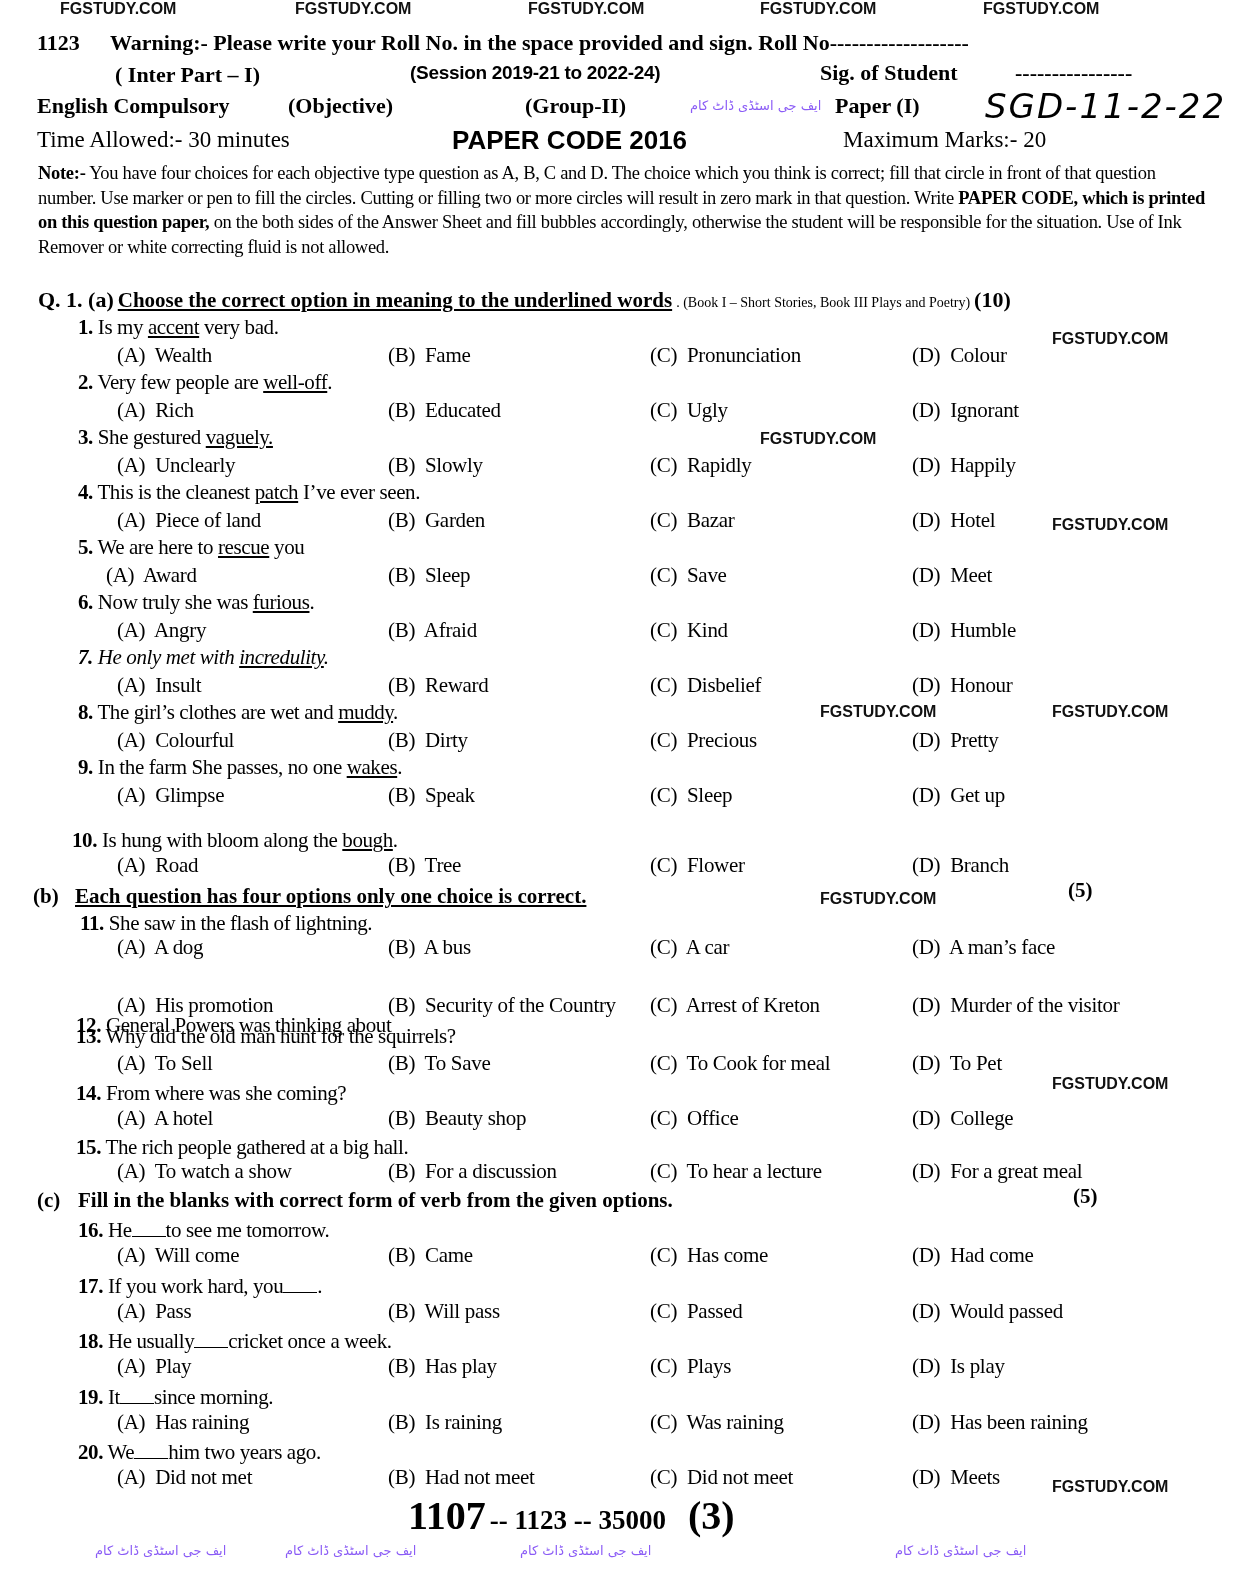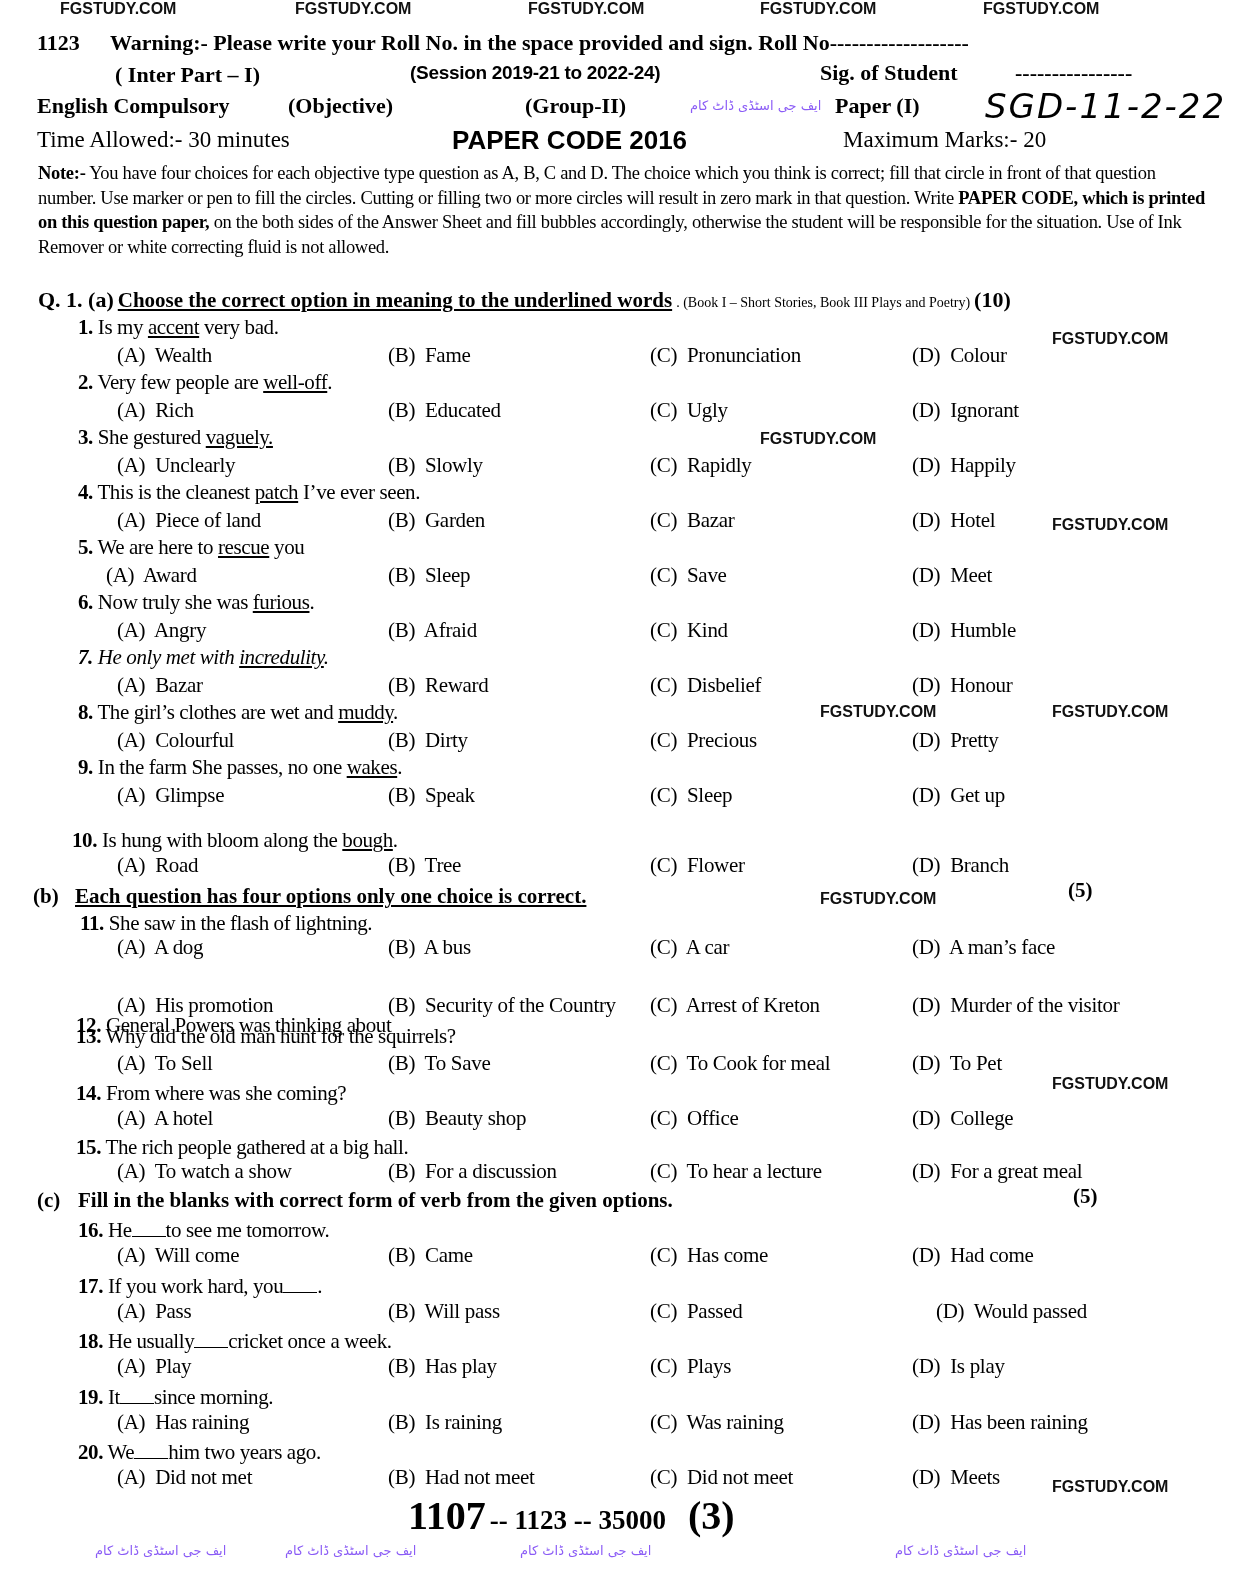--- a/index.html
+++ b/index.html
@@ -84,21 +84,21 @@
     <div class="abs opt" style="top: 563px; left: 106px; white-space: pre;">(A)  Award</div>
     <div class="abs opt" style="top: 563px; left: 388px; white-space: pre;">(B)  Sleep</div>
     <div class="abs opt" style="top: 563px; left: 650px; white-space: pre;">(C)  Save</div>
     <div class="abs opt" style="top: 563px; left: 912px; white-space: pre;">(D)  Meet</div>
     <div class="abs q" style="top: 590px; left: 78px;"><span class="qnum">6.</span> <span>Now truly she was </span><u>furious</u><span>.</span></div>
     <div class="abs opt" style="top: 618px; left: 117px; white-space: pre;">(A)  Angry</div>
     <div class="abs opt" style="top: 618px; left: 388px; white-space: pre;">(B)  Afraid</div>
     <div class="abs opt" style="top: 618px; left: 650px; white-space: pre;">(C)  Kind</div>
     <div class="abs opt" style="top: 618px; left: 912px; white-space: pre;">(D)  Humble</div>
     <div class="abs q" style="top: 645px; left: 78px; font-style: italic;"><span class="qnum">7.</span> <span>He only met with </span><u>incredulity</u><span>.</span></div>
-    <div class="abs opt" style="top: 673px; left: 117px; white-space: pre;">(A)  Bazar</div>
+    <div class="abs opt" style="top: 673px; left: 117px; white-space: pre;">(A)  Insult</div>
     <div class="abs opt" style="top: 673px; left: 388px; white-space: pre;">(B)  Reward</div>
     <div class="abs opt" style="top: 673px; left: 650px; white-space: pre;">(C)  Disbelief</div>
     <div class="abs opt" style="top: 673px; left: 912px; white-space: pre;">(D)  Honour</div>
     <div class="abs q" style="top: 700px; left: 78px;"><span class="qnum">8.</span> <span>The girl’s clothes are wet and </span><u>muddy</u><span>.</span></div>
     <div class="abs opt" style="top: 728px; left: 117px; white-space: pre;">(A)  Colourful</div>
     <div class="abs opt" style="top: 728px; left: 388px; white-space: pre;">(B)  Dirty</div>
     <div class="abs opt" style="top: 728px; left: 650px; white-space: pre;">(C)  Precious</div>
     <div class="abs opt" style="top: 728px; left: 912px; white-space: pre;">(D)  Pretty</div>
     <div class="abs q" style="top: 755px; left: 78px;"><span class="qnum">9.</span> <span>In the farm She passes, no one </span><u>wakes</u><span>.</span></div>
     <div class="abs opt" style="top: 783px; left: 117px; white-space: pre;">(A)  Glimpse</div>
@@ -137,21 +137,21 @@
     <div class="abs opt" style="top: 1159px; left: 912px; white-space: pre;">(D)  For a great meal</div>
     <div class="abs q" style="top: 1218px; left: 78px;"><span class="qnum">16.</span> <span>He</span><span class="blank"></span><span>to see me tomorrow.</span></div>
     <div class="abs opt" style="top: 1243px; left: 117px; white-space: pre;">(A)  Will come</div>
     <div class="abs opt" style="top: 1243px; left: 388px; white-space: pre;">(B)  Came</div>
     <div class="abs opt" style="top: 1243px; left: 650px; white-space: pre;">(C)  Has come</div>
     <div class="abs opt" style="top: 1243px; left: 912px; white-space: pre;">(D)  Had come</div>
     <div class="abs q" style="top: 1274px; left: 78px;"><span class="qnum">17.</span> <span>If you work hard, you</span><span class="blank"></span><span>.</span></div>
     <div class="abs opt" style="top: 1299px; left: 117px; white-space: pre;">(A)  Pass</div>
     <div class="abs opt" style="top: 1299px; left: 388px; white-space: pre;">(B)  Will pass</div>
     <div class="abs opt" style="top: 1299px; left: 650px; white-space: pre;">(C)  Passed</div>
-    <div class="abs opt" style="top: 1299px; left: 912px; white-space: pre; margin-left: 24px;">(D)  Would passed</div>
+    <div class="abs opt" style="top: 1299px; left: 912px; white-space: pre;">(D)  Would passed</div>
     <div class="abs q" style="top: 1329px; left: 78px;"><span class="qnum">18.</span> <span>He usually</span><span class="blank"></span><span>cricket once a week.</span></div>
     <div class="abs opt" style="top: 1354px; left: 117px; white-space: pre;">(A)  Play</div>
     <div class="abs opt" style="top: 1354px; left: 388px; white-space: pre;">(B)  Has play</div>
     <div class="abs opt" style="top: 1354px; left: 650px; white-space: pre;">(C)  Plays</div>
     <div class="abs opt" style="top: 1354px; left: 912px; white-space: pre;">(D)  Is play</div>
     <div class="abs q" style="top: 1385px; left: 78px;"><span class="qnum">19.</span> <span>It</span><span class="blank"></span><span>since morning.</span></div>
     <div class="abs opt" style="top: 1410px; left: 117px; white-space: pre;">(A)  Has raining</div>
     <div class="abs opt" style="top: 1410px; left: 388px; white-space: pre;">(B)  Is raining</div>
     <div class="abs opt" style="top: 1410px; left: 650px; white-space: pre;">(C)  Was raining</div>
     <div class="abs opt" style="top: 1410px; left: 912px; white-space: pre;">(D)  Has been raining</div>

